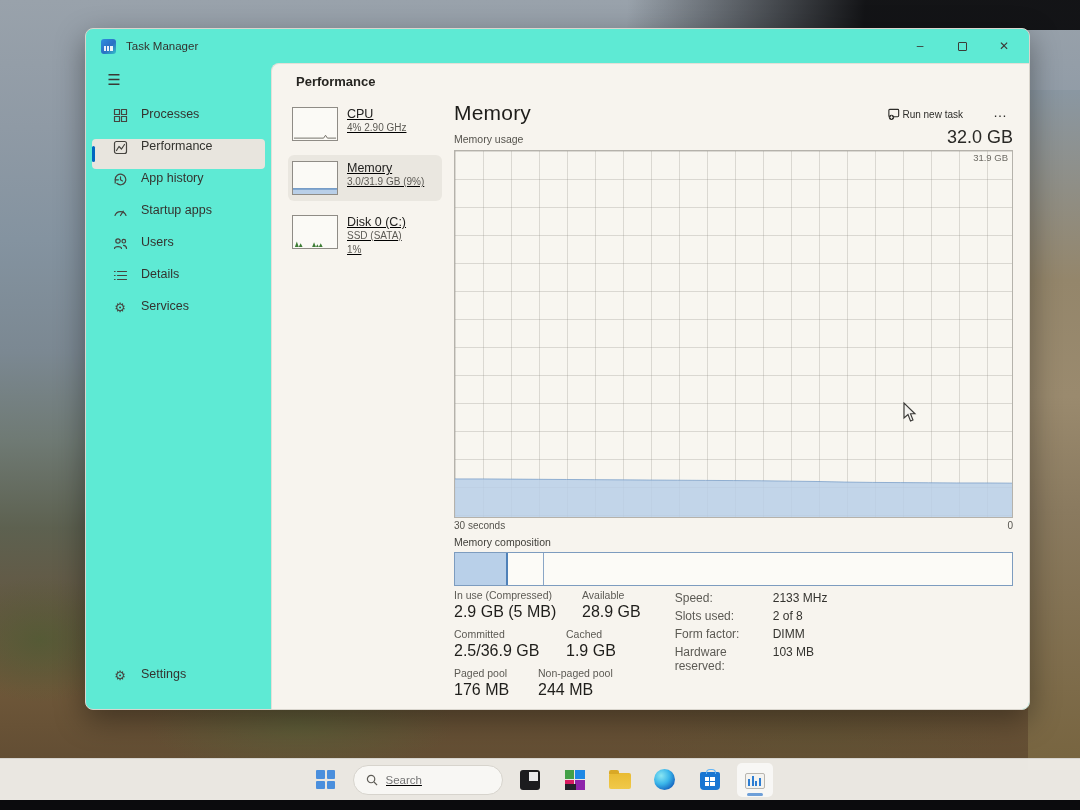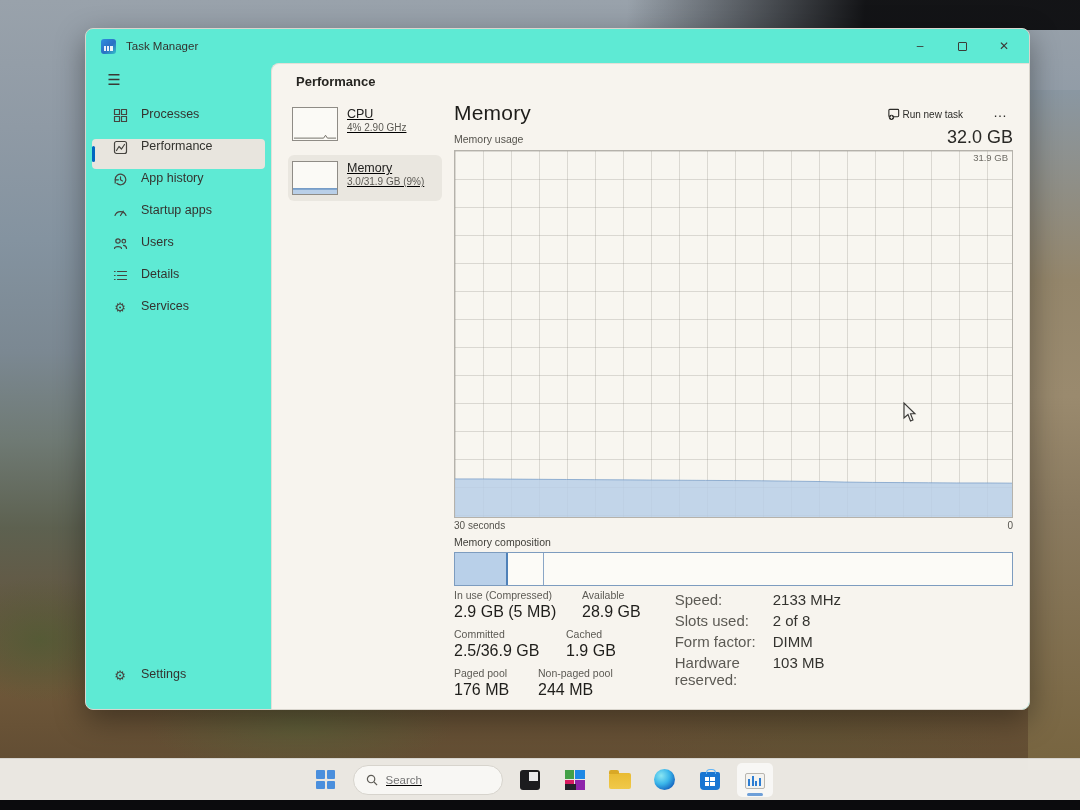--- a/index.html
+++ b/index.html
@@ -99,21 +99,21 @@
   .seg-inuse { background:#b9d0e9; border-right:2px solid #4f81b8; }
   .seg-modified { border-right:1px solid #8aa6c6; }
 
   
   .stats-area { display:flex; margin-top:3px; flex:0 0 auto; }
   .stat-groups { display:flex; flex-direction:column; gap:7px; }
   .stat-row { display:flex; gap:20px; }
   .stat-label { font-size:10.5px; color:#5c5a54; }
   .stat-value { font-size:16px; color:#1f1e1b; margin-top:2px; }
   .details-table { margin-left:34px; display:flex; flex-direction:column; gap:4px; padding-top:2px; }
-  .dt-row { display:flex; font-size:15px; }
+  .dt-row { display:flex; font-size:12px; }
   .dt-label { width:98px; color:#5c5a54; }
   .dt-value { color:#34332f; }
 
   
   .cursor { position:absolute; left:903px; top:402px; width:15px; height:21px; pointer-events:none; }
 
   
   .taskbar { position:absolute; left:0; right:0; bottom:10px; height:42px;
     background:rgba(238,236,231,.97); border-top:1px solid rgba(0,0,0,.08);
     display:flex; align-items:center; justify-content:center; gap:9px; }
@@ -269,20 +269,33 @@
                 <svg viewBox="0 0 46 34" preserveAspectRatio="none">
                     <rect x="0" y="28.5" width="46" height="5.5" fill="#b9cfe8"></rect>
                     <line x1="0" y1="28.5" x2="46" y2="28.5" stroke="#4f81b8" stroke-width="1.4"></line>
                   </svg>
               </span>
               <span>
                 <div class="card-title">Memory</div>
                 <div class="card-sub">3.0/31.9 GB (9%)</div>
               </span>
             </div>
+            <div class="card">
+              <span class="thumb">
+                <svg viewBox="0 0 46 34" preserveAspectRatio="none">
+                    <path d="M2 33 l2 -6 2 6 2 -4 2 4 Z" fill="#3e7d36"></path>
+                    <path d="M20 33 l2 -5 2 5 1.5 -3 1.5 3 2 -4 2 4 Z" fill="#3e7d36"></path>
+                  </svg>
+              </span>
+              <span>
+                <div class="card-title">Disk 0 (C:)</div>
+                <div class="card-sub">SSD (SATA)</div>
+                <div class="card-sub">1%</div>
+              </span>
+            </div>
           </div>
 
           <div class="detail">
             <div class="detail-top">
               <div class="mem-title">Memory</div>
               <div class="top-actions">
                 <div class="run-task">
                   <svg class="icn" style="width:14px;height:14px;stroke:#2d2c29" viewBox="0 0 15 15">
                     <rect x="2" y="2.5" width="10.5" height="8" rx="1"></rect>
                       <circle cx="4.8" cy="11" r="2.8" fill="#2d2c29" stroke="none"></circle>

